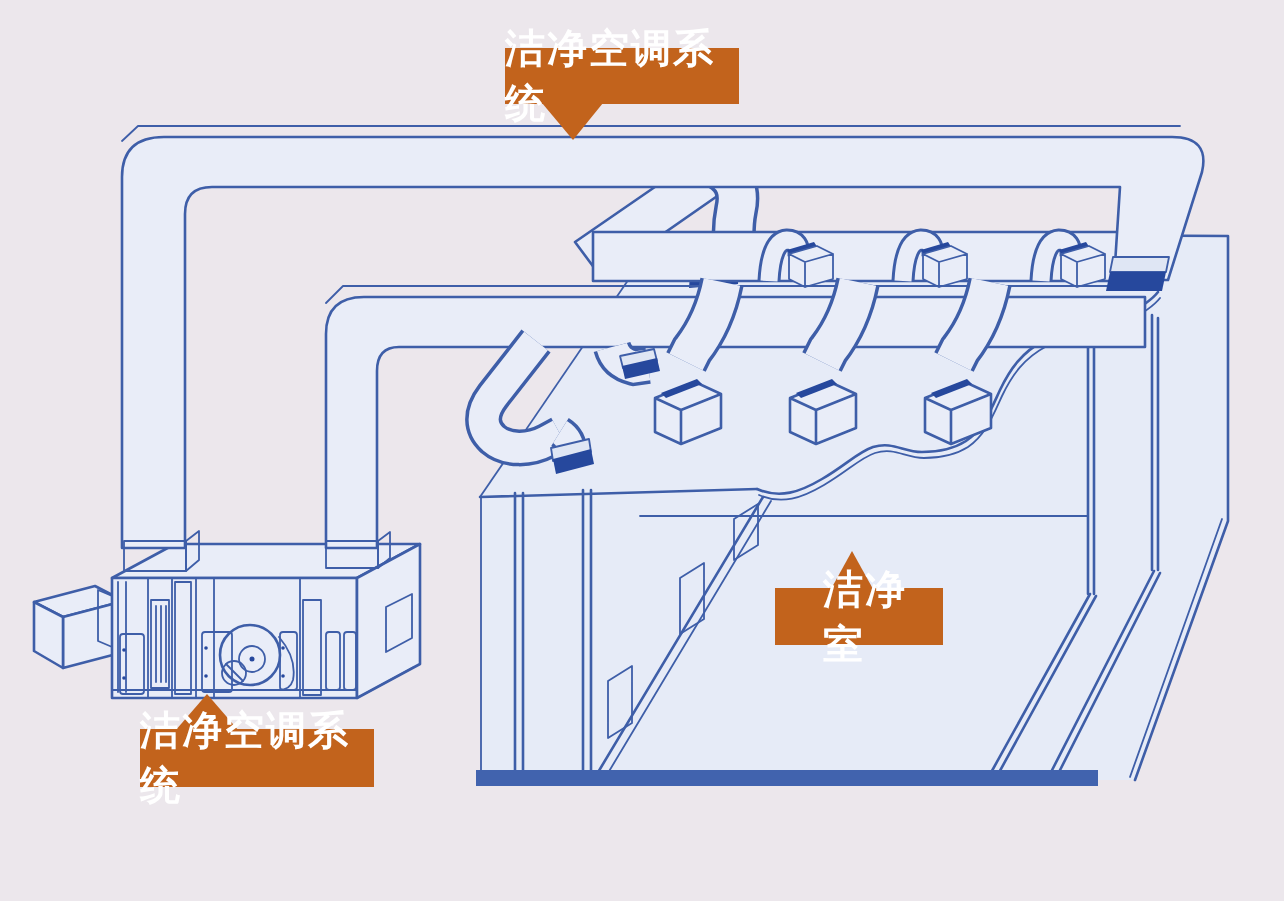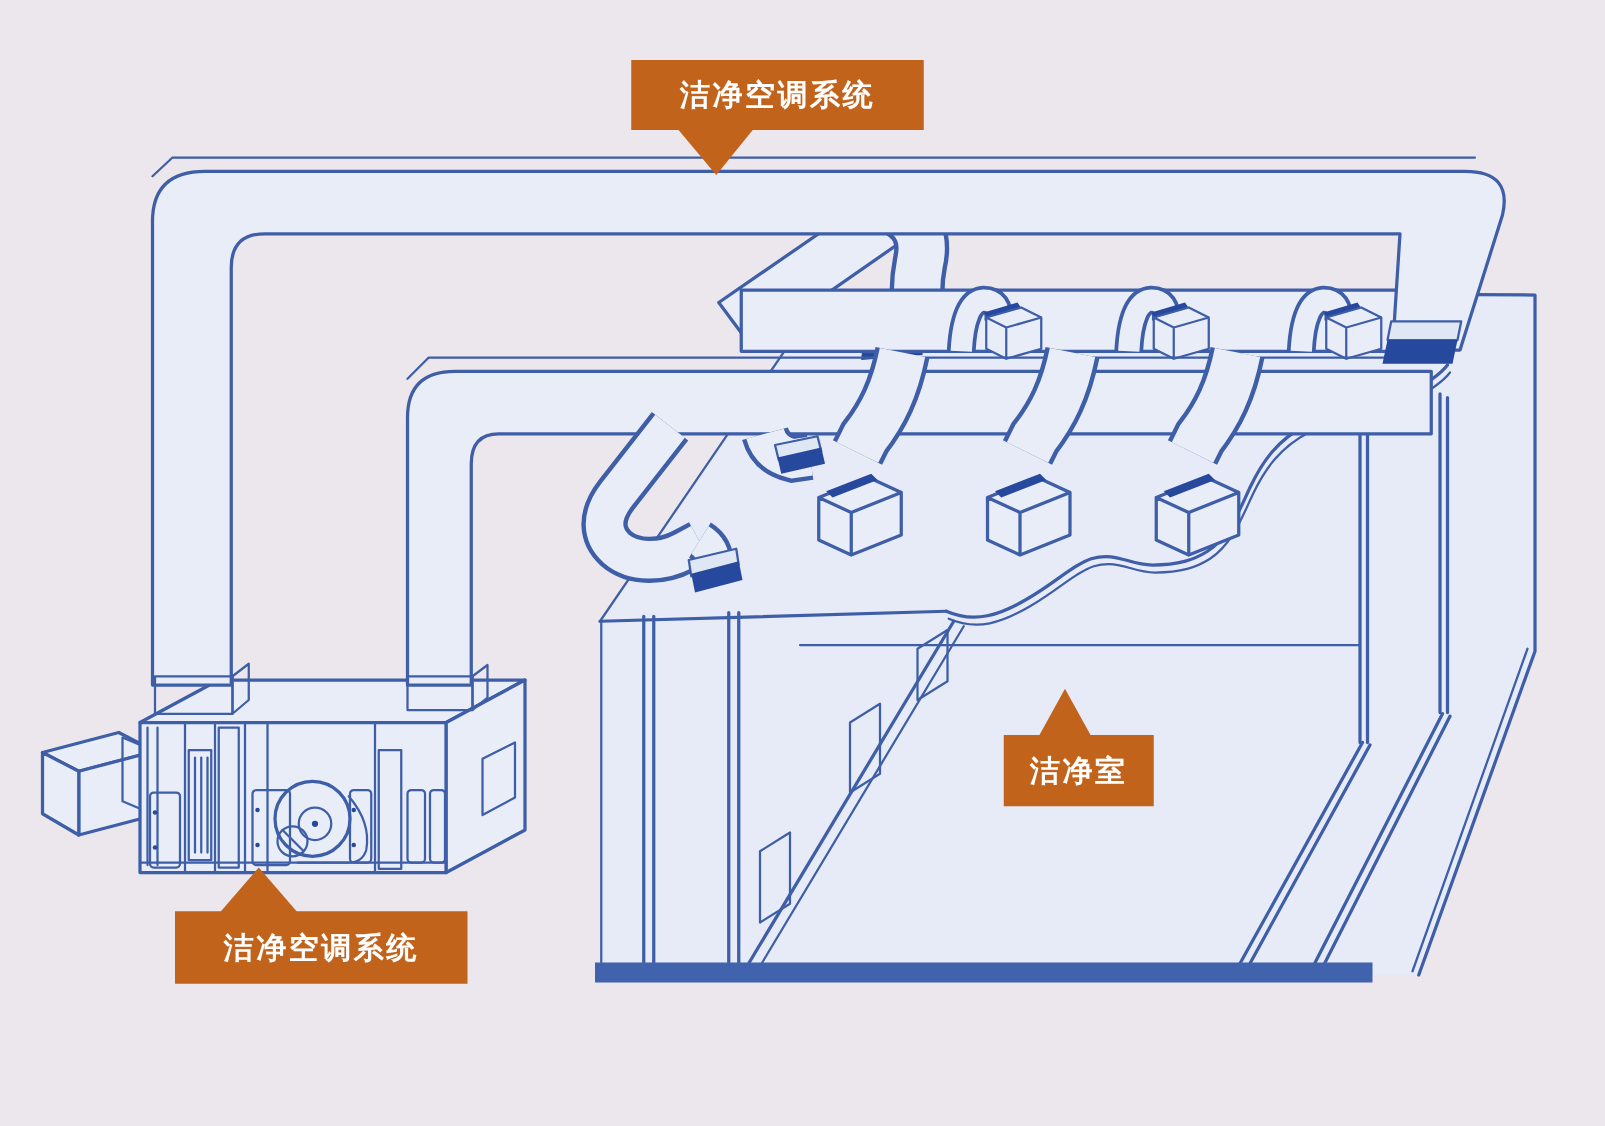--- a/index.html
+++ b/index.html
@@ -15,21 +15,21 @@
   .thin{stroke-width:1.8;}
   .fd{fill:var(--duct-fill);}
   .fr{fill:var(--room-fill);}
   .fa{fill:var(--accent-fill);}
   .fk{fill:var(--line-dark);stroke:none;}
   .ffloor{fill:var(--floor);stroke:none;}
   .tubeo{fill:none;stroke:var(--line);stroke-linecap:butt;}
   .tubei{fill:none;stroke:var(--duct-fill);stroke-linecap:butt;}
   
   .callout{position:absolute;background:var(--label-bg);color:var(--label-text);
-    font-weight:bold;font-size:24px;letter-spacing:2px;display:flex;
+    font-weight:bold;font-size:40px;letter-spacing:2px;display:flex;
     align-items:center;justify-content:center;z-index:5;}
   .ptr{position:absolute;width:0;height:0;z-index:5;}
   .ptr-down{border-left:31px solid transparent;border-right:30px solid transparent;border-top:37px solid var(--label-bg);}
   .ptr-up{border-left:21px solid transparent;border-right:21px solid transparent;border-bottom:38px solid var(--label-bg);}
   .ptr-up-big{border-left:32px solid transparent;border-right:32px solid transparent;border-bottom:37px solid var(--label-bg);}
 </style>
 </head>
 <body>
 
 <div class="stage">
@@ -227,18 +227,18 @@
     <path d="M186,541 L199,531 L199,560 L186,571 Z" fill="url(#hatchDark)" class="st thin"></path>
     <path d="M326,541 L378,541 L378,568 L326,568 Z" fill="url(#flex)" class="st thin"></path>
     <path d="M378,541 L390,532 L390,558 L378,568 Z" fill="url(#hatchDark)" class="st thin"></path>
   </g>
 </svg>
 
 <div class="callout" style="left:505px;top:48px;width:234px;height:56px;">洁净空调系统</div>
 <div class="ptr ptr-down" style="left:542px;top:103px;"></div>
 
 <div class="ptr ptr-up" style="left:831px;top:551px;"></div>
-<div class="callout" style="left:803px;top:588px;width:120px;height:57px;">洁净室</div>
+<div class="callout" style="left:775px;top:588px;width:120px;height:57px;padding-left:48px;">洁净室</div>
 
 <div class="ptr ptr-up-big" style="left:175px;top:694px;"></div>
 <div class="callout" style="left:140px;top:729px;width:234px;height:58px;">洁净空调系统</div>
 
 </div>
 
 </body></html>

